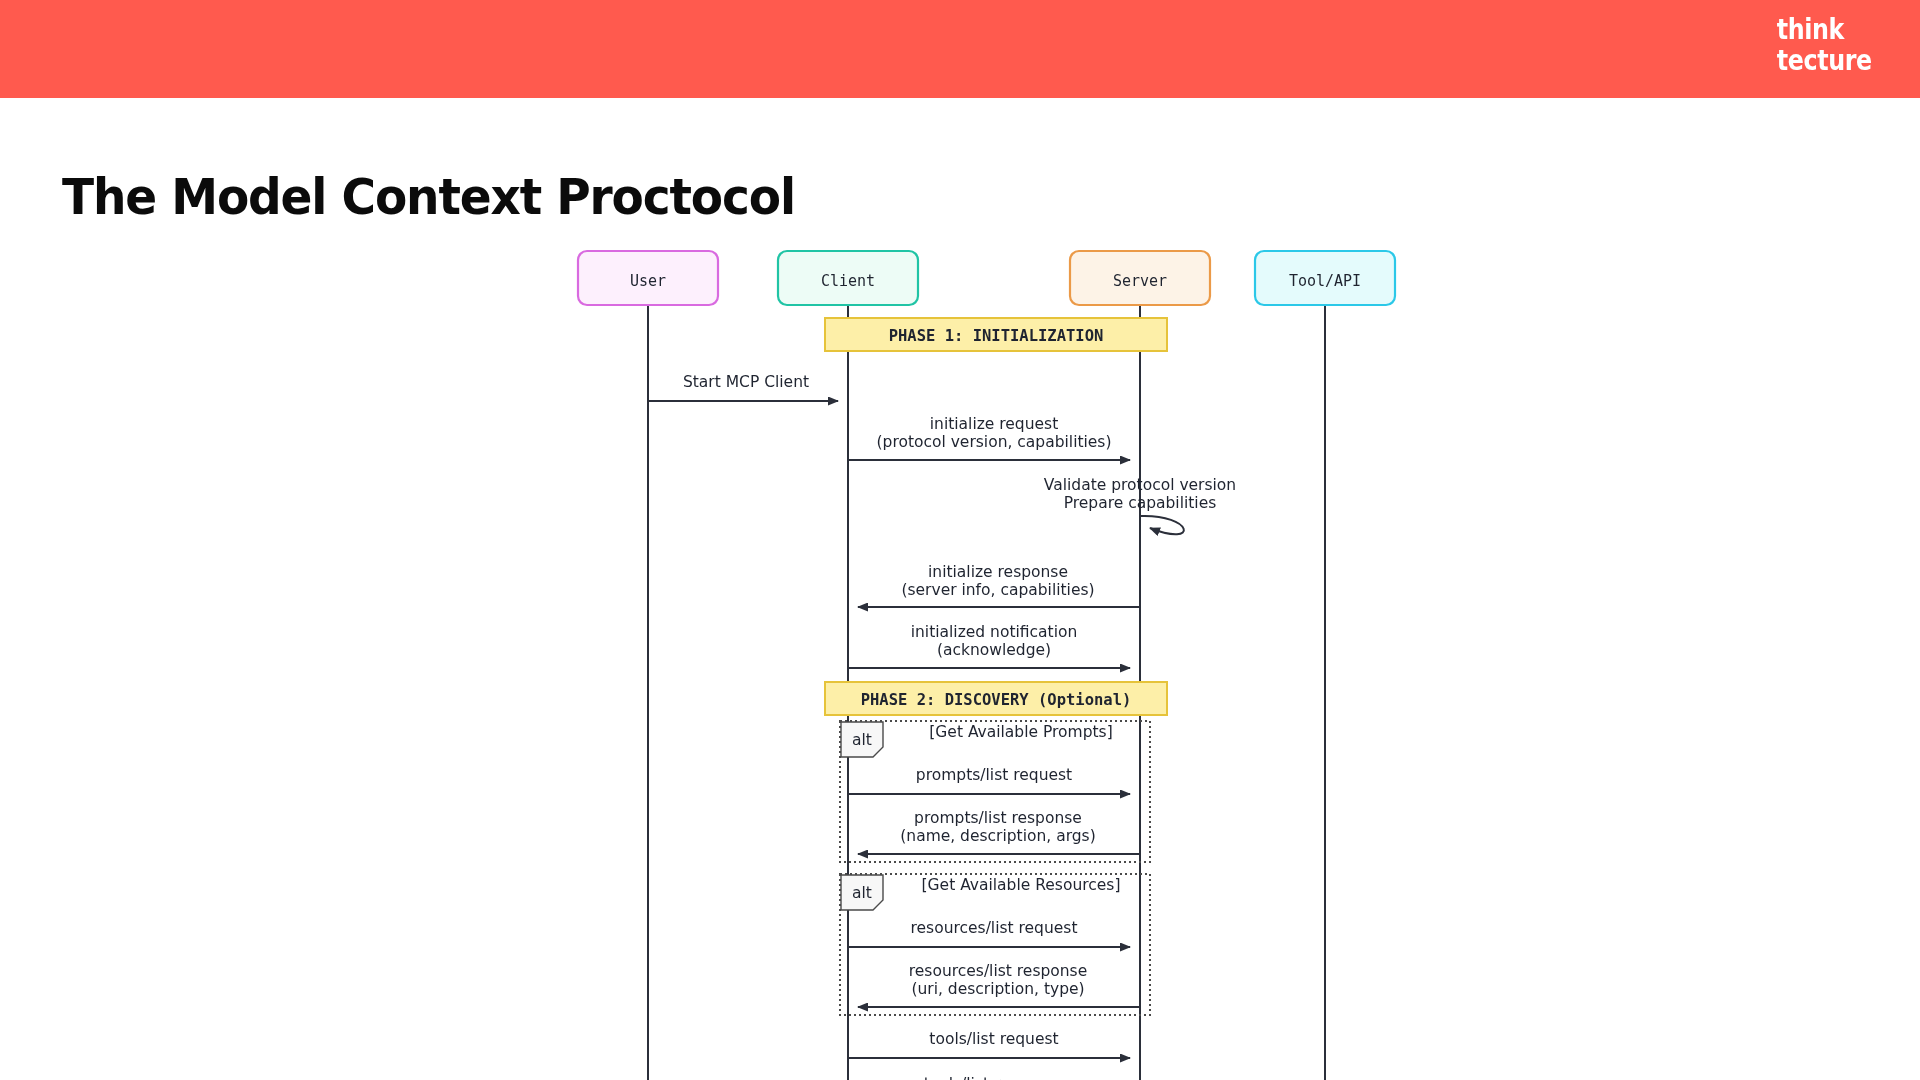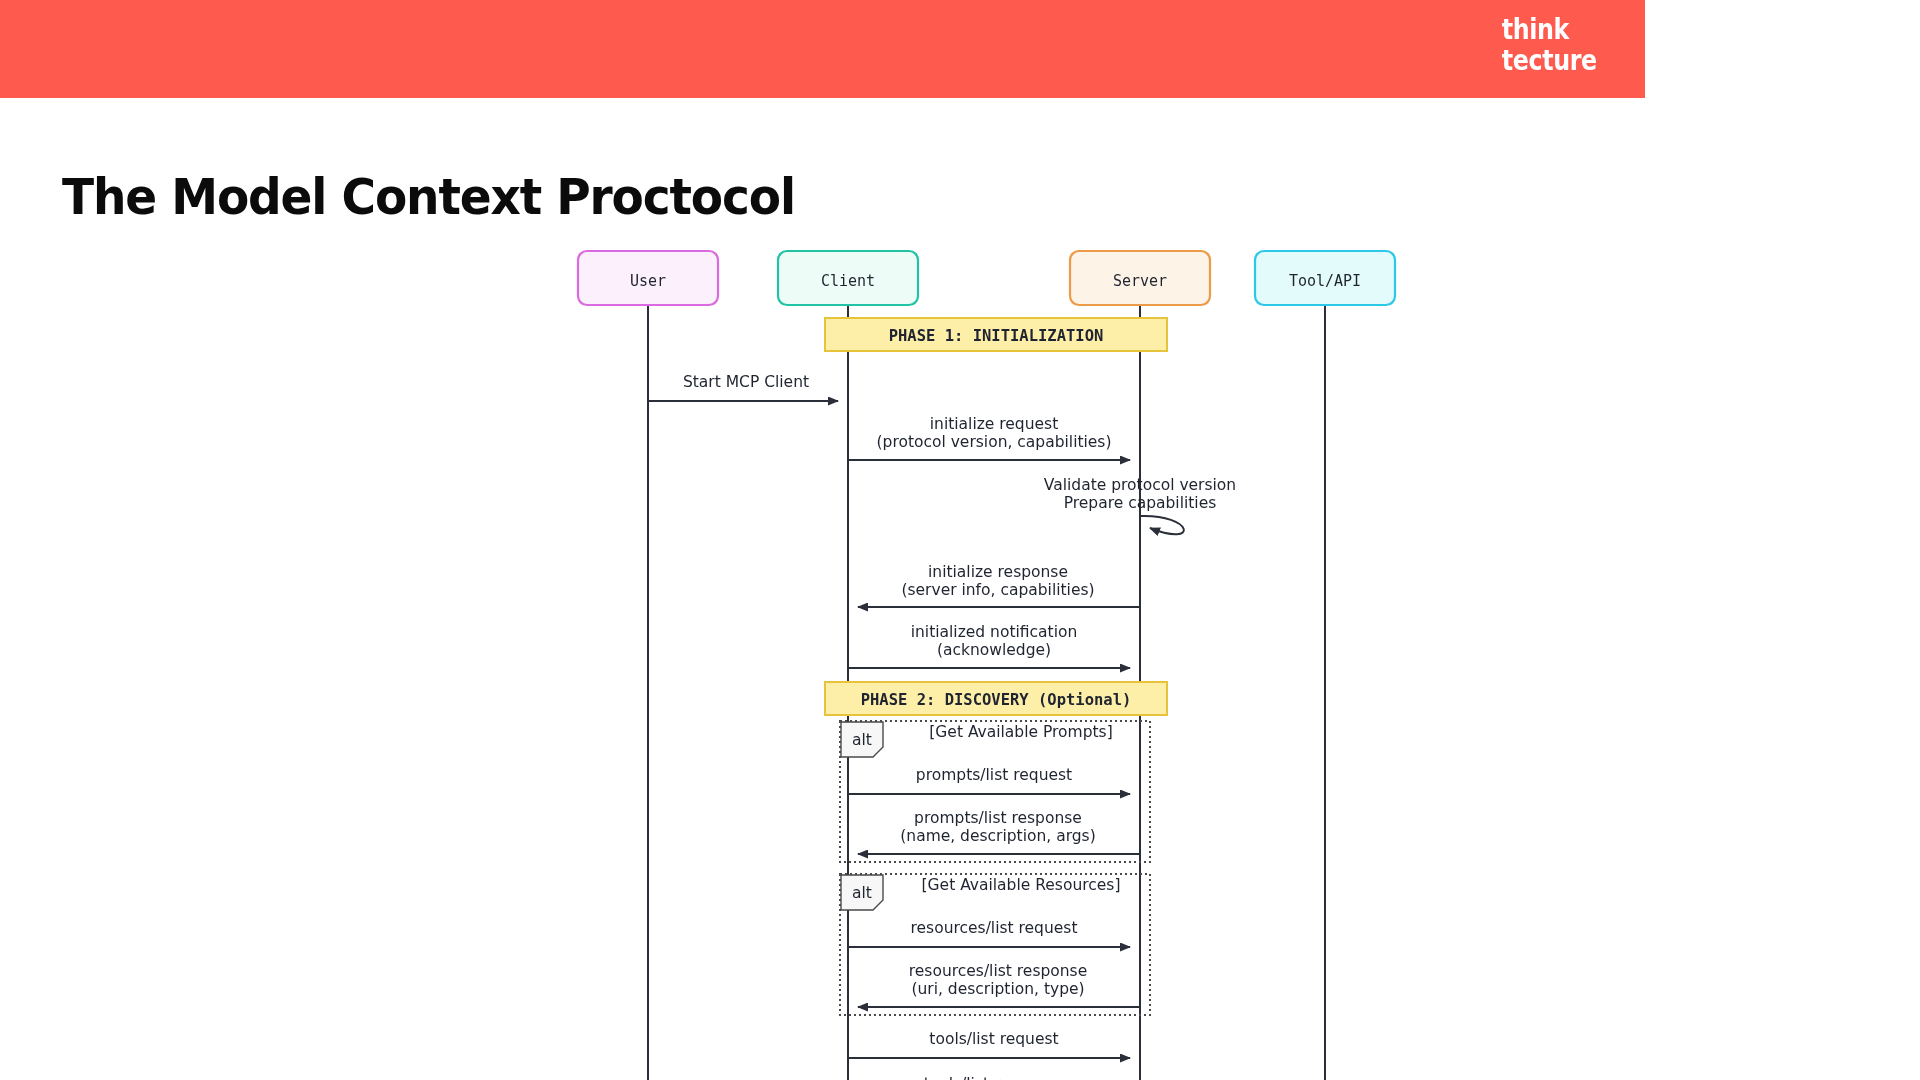--- a/index.html
+++ b/index.html
@@ -13,21 +13,21 @@
     height: 1080px;
     overflow: hidden;
     font-family: "DejaVu Sans", sans-serif;
     position: relative;
   }
 
   
   .header-bar {
     position: absolute;
     top: 0; left: 0;
-    width: 1645px;
+    width: 1920px;
     height: 98px;
     background: #ff5a4e;
   }
   .brand-logo {
     position: absolute;
     right: 48px;
     top: 14px;
     color: #ffffff;
     font-family: "DejaVu Sans", sans-serif;
     font-weight: 700;

